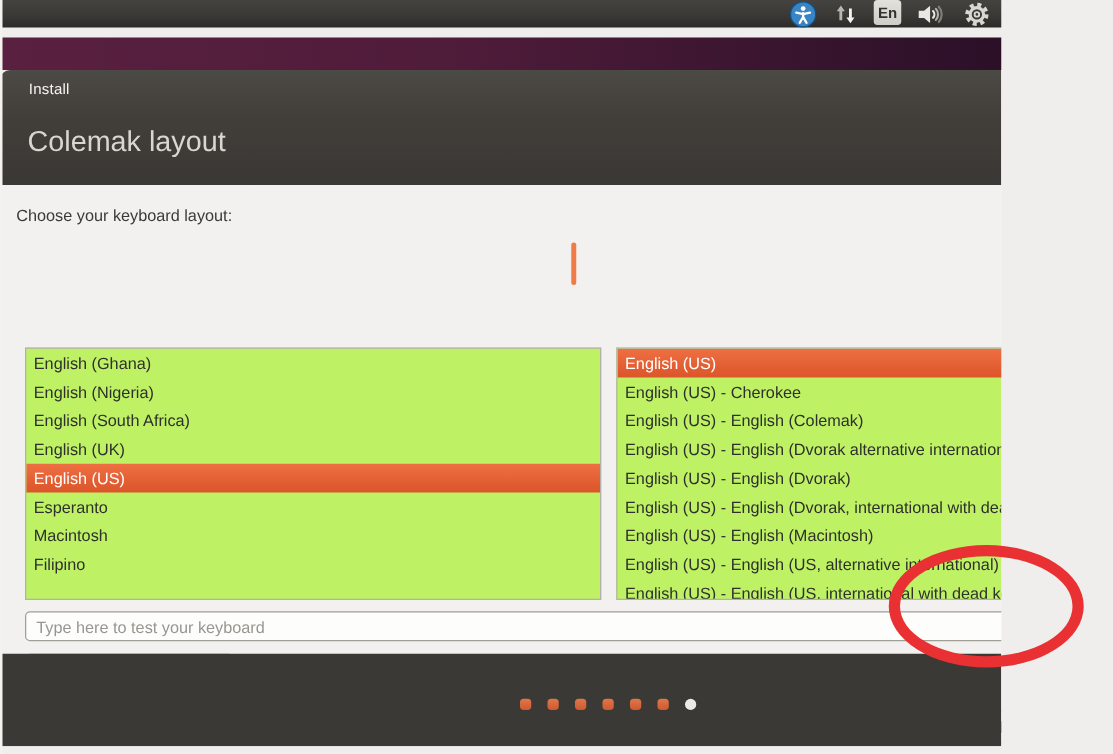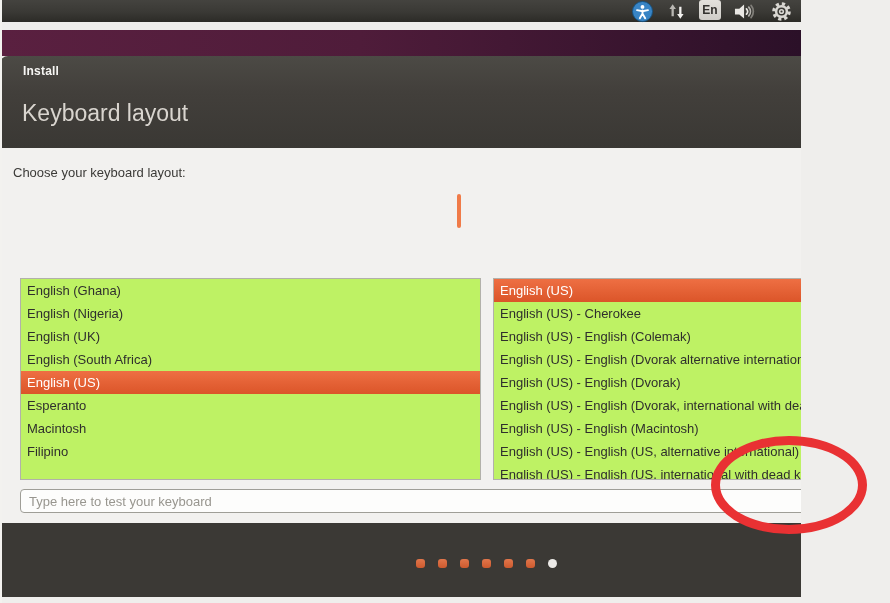--- a/index.html
+++ b/index.html
@@ -33,21 +33,21 @@
   .window{
     position:absolute; left:0; top:56px; width:801px; height:541px;
     border-radius:8px 0 0 0; overflow:hidden; background:#f2f1ef;
   }
   .win-header{
     position:absolute; left:0; top:0; width:100%; height:92px;
     background:linear-gradient(180deg,#4c4a45 0%,#423f3b 40%,#3a3834 100%);
   }
   .win-title{
     position:absolute; left:23px; top:8px;
-    color:#f6f5f3; font-size:12px; font-weight:bold; letter-spacing:.2px;
+    color:#f6f5f3; font-size:12px; font-weight:normal; letter-spacing:.2px;
   }
   .win-heading{
     position:absolute; left:22px; top:44px;
     color:#d9d5cf; font-size:23px; font-weight:400;
   }
   .win-content{
     position:absolute; left:0; top:92px; width:100%; height:375px;
     background:#f2f1ef;
   }
   .prompt-label{
@@ -146,31 +146,31 @@
       <circle cx="12" cy="12" r="1.9" fill="none" stroke="#d9d7d2" stroke-width="1.6"></circle>
     </svg>
   </span>
 </div>
 
 <div class="desktop-strip"></div>
 
 <div class="window">
   <div class="win-header">
     <div class="win-title">Install</div>
-    <div class="win-heading">Keyboard layout</div>
+    <div class="win-heading">Colemak layout</div>
   </div>
 
   <div class="win-content">
     <div class="prompt-label">Choose your keyboard layout:</div>
 
     <div class="listbox" id="layout-list">
         <div class="list-row">English (Ghana)</div>
         <div class="list-row">English (Nigeria)</div>
+        <div class="list-row">English (South Africa)</div>
         <div class="list-row">English (UK)</div>
-        <div class="list-row">English (South Africa)</div>
         <div class="list-row selected">English (US)</div>
         <div class="list-row">Esperanto</div>
         <div class="list-row">Macintosh</div>
         <div class="list-row">Filipino</div>
       </div>
     <div class="scroll-handle"></div>
 
     <div class="listbox" id="variant-list">
         <div class="list-row selected">English (US)</div>
         <div class="list-row">English (US) - Cherokee</div>

